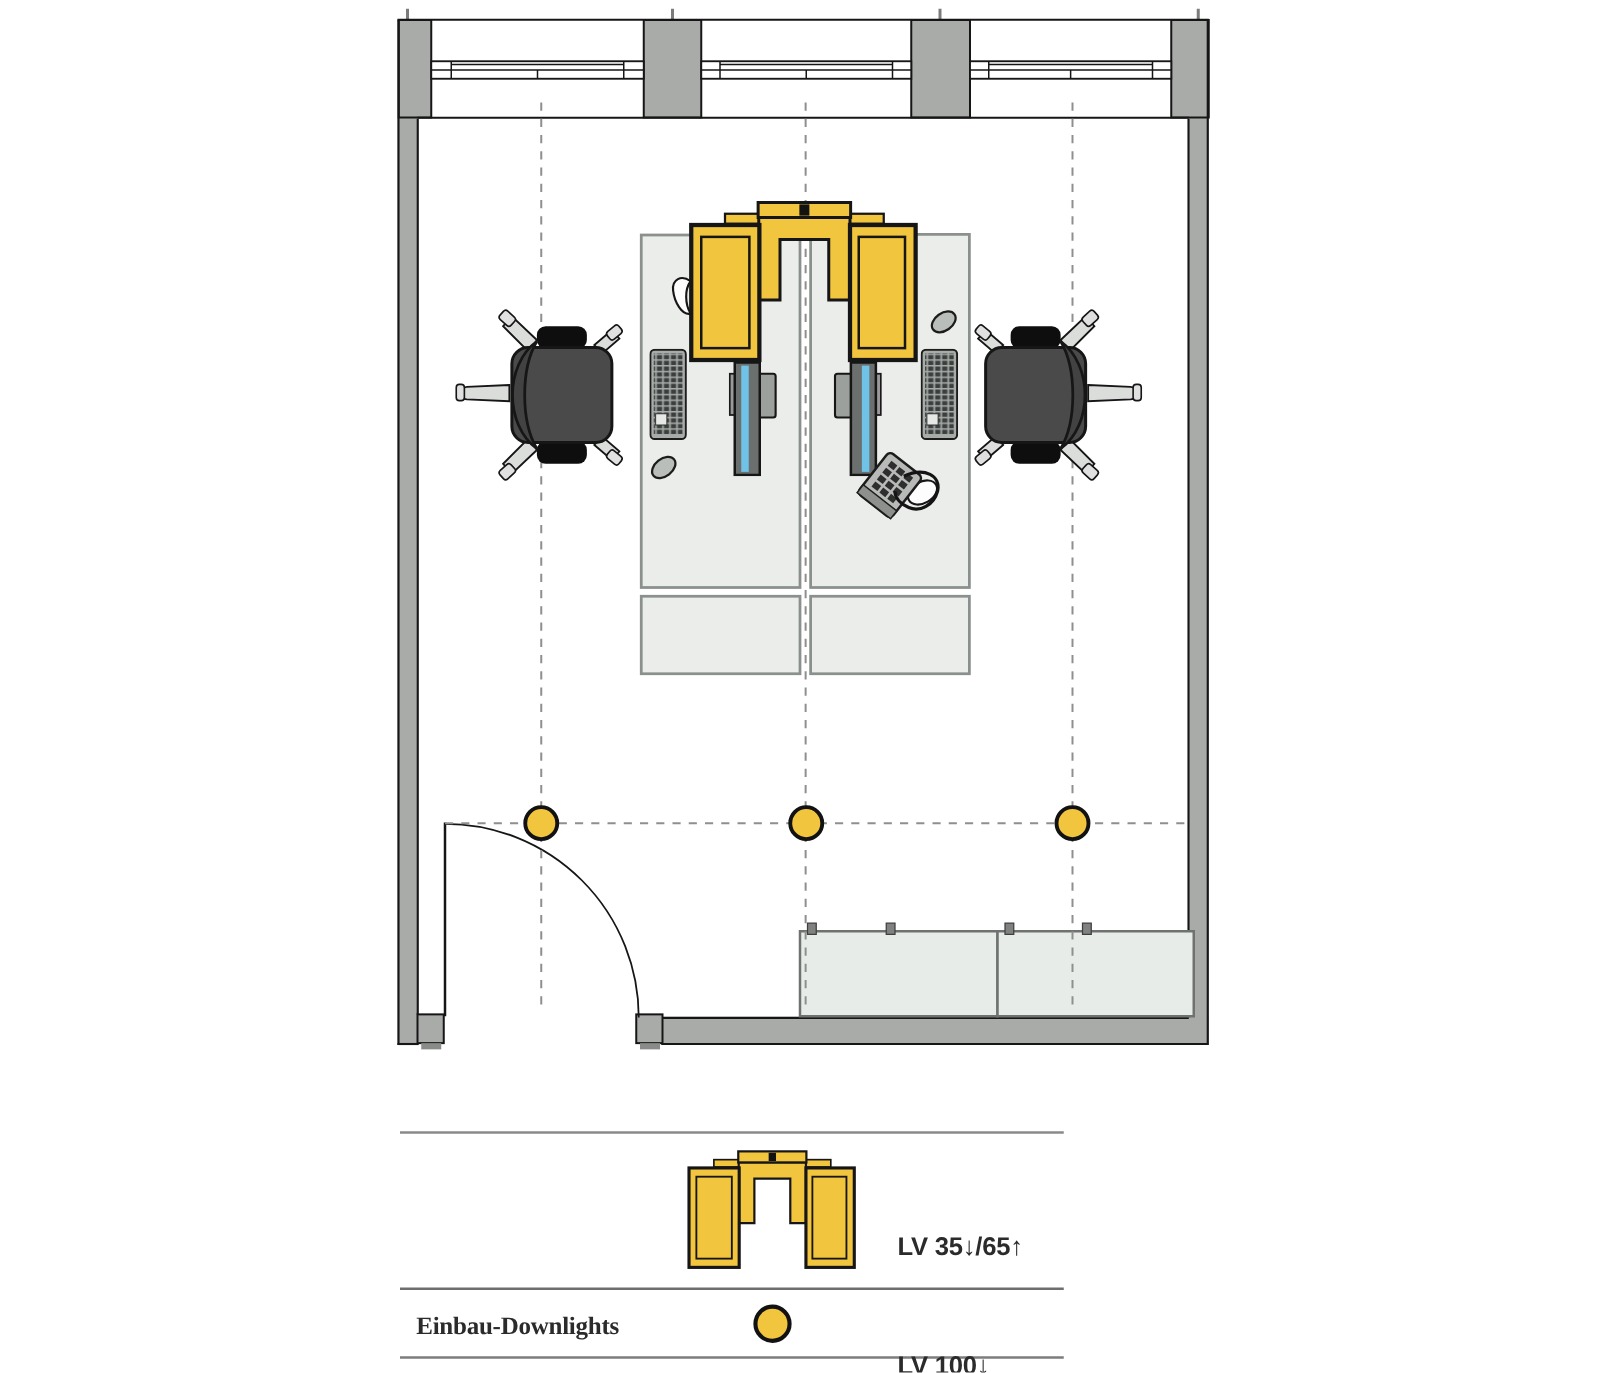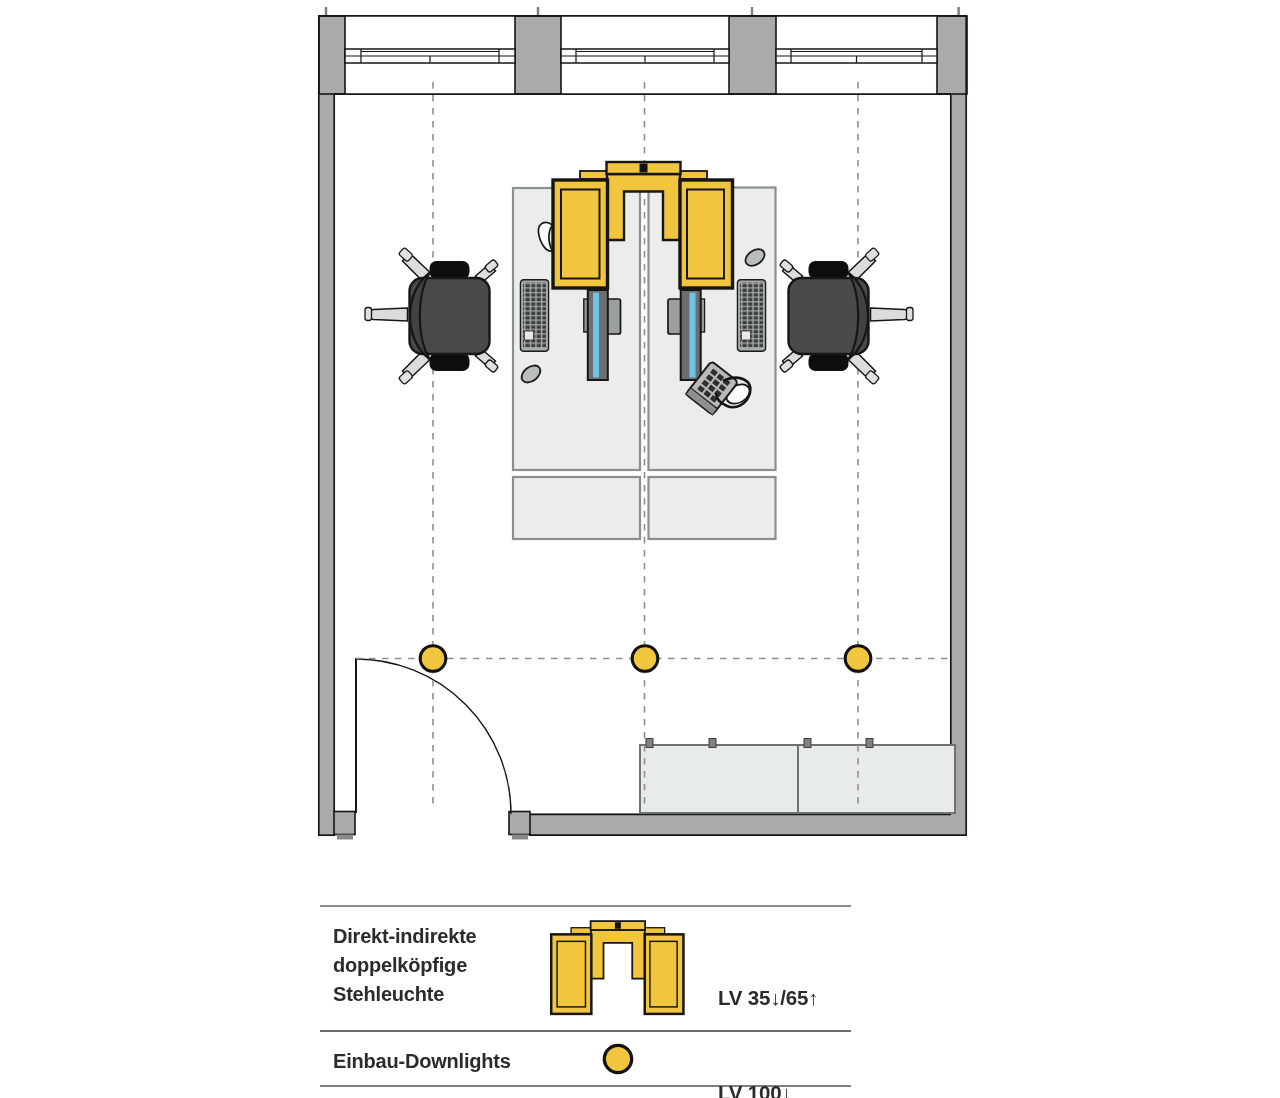--- a/index.html
+++ b/index.html
@@ -45,21 +45,21 @@
   .rule-top{top:0; height:1.7px;}
   .rule-mid{top:125px; height:2.4px; background:#6e6e6e;}
   .rule-bot{top:180px; height:2px; background:#7d7d7d;}
   .llabel{position:absolute; left:13px; color:var(--text-color);
           font-size:20px; line-height:29px; font-weight:600; letter-spacing:-0.2px;}
   .lvalue{position:absolute; left:398px; color:var(--text-color);
           font-size:20.5px; font-weight:600; letter-spacing:-0.2px; white-space:nowrap;margin-top:33px;}
   .row1-label{top:17px; max-width:182px;}
   .row1-sym{position:absolute; left:229px; top:13px;}
   .row1-value{top:48px;}
-  .row2-label{top:142px; white-space:nowrap;}
+  .row2-label{top:142px; white-space:nowrap;font-family:Liberation Serif, serif;}
   .sym-circle{position:absolute; left:282px; top:138px;}
   .row2-value{top:143px;}
 </style>
 </head>
 <body>
 
 <svg class="plan-svg" width="1280" height="1098" viewBox="0 0 1280 1098">
 
   <defs>
 
@@ -252,21 +252,20 @@
   <use href="#sym-downlight" x="418" y="643.5" width="30" height="30"></use>
   <use href="#sym-downlight" x="630" y="643.5" width="30" height="30"></use>
   <use href="#sym-downlight" x="843" y="643.5" width="30" height="30"></use>
 </svg>
 
 <div class="legend">
   <div class="rule rule-top"></div>
   <div class="rule rule-mid"></div>
   <div class="rule rule-bot"></div>
 
-  <div class="llabel row1-label">Direkt-indirekte doppelköpfige Stehleuchte</div>
   <svg class="row1-sym" width="137" height="99" viewBox="0 0 137 99">
     <use href="#sym-lamp" width="137" height="99"></use>
   </svg>
   <div class="lvalue row1-value">LV 35↓/65↑</div>
 
   <div class="llabel row2-label">Einbau-Downlights</div>
   <svg class="sym-circle" width="32" height="32" viewBox="0 0 32 32">
     <use href="#sym-downlight" width="32" height="32"></use>
   </svg>
   <div class="lvalue row2-value">LV 100↓</div>

